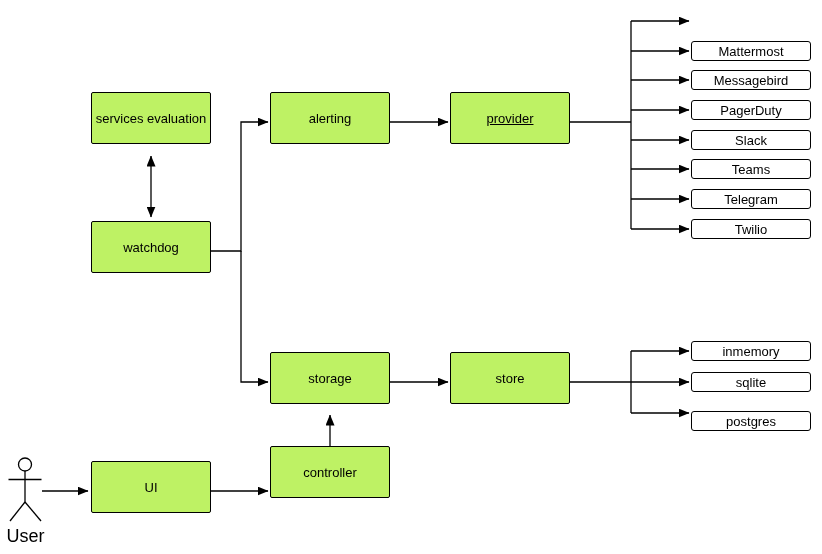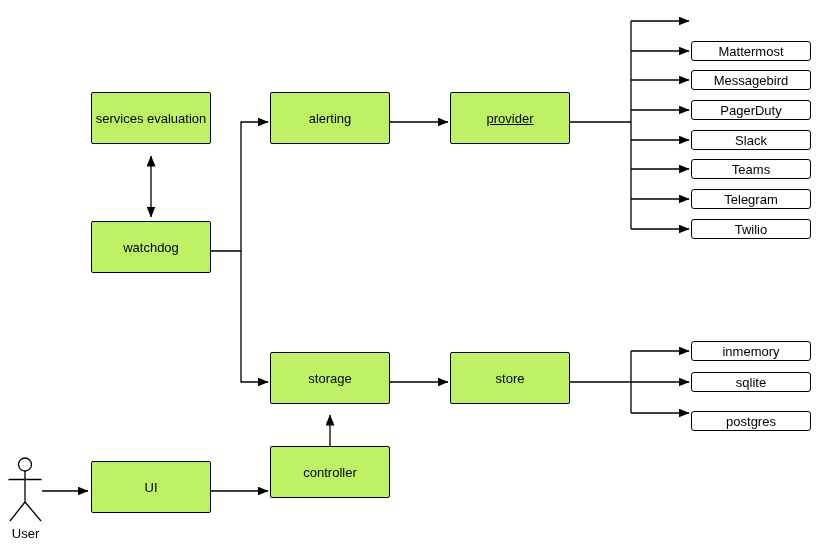--- a/index.html
+++ b/index.html
@@ -53,21 +53,21 @@
     font-size: 13px;
     line-height: 1;
     white-space: nowrap;
   }
   .actor-label {
     position: absolute;
     left: 0px;
     top: 526px;
     width: 51px;
     text-align: center;
-    font-size: 13px;
+    font-size: 18px;
   }
 </style>
 </head>
 <body>
 
 <div class="canvas">
 
   <svg class="wires" viewBox="0 0 822 554" xmlns="http://www.w3.org/2000/svg">
     <defs>
       <marker id="arw" viewBox="0 0 11 9" refX="10.5" refY="4.5" markerWidth="11" markerHeight="9" markerUnits="userSpaceOnUse" orient="auto-start-reverse">

